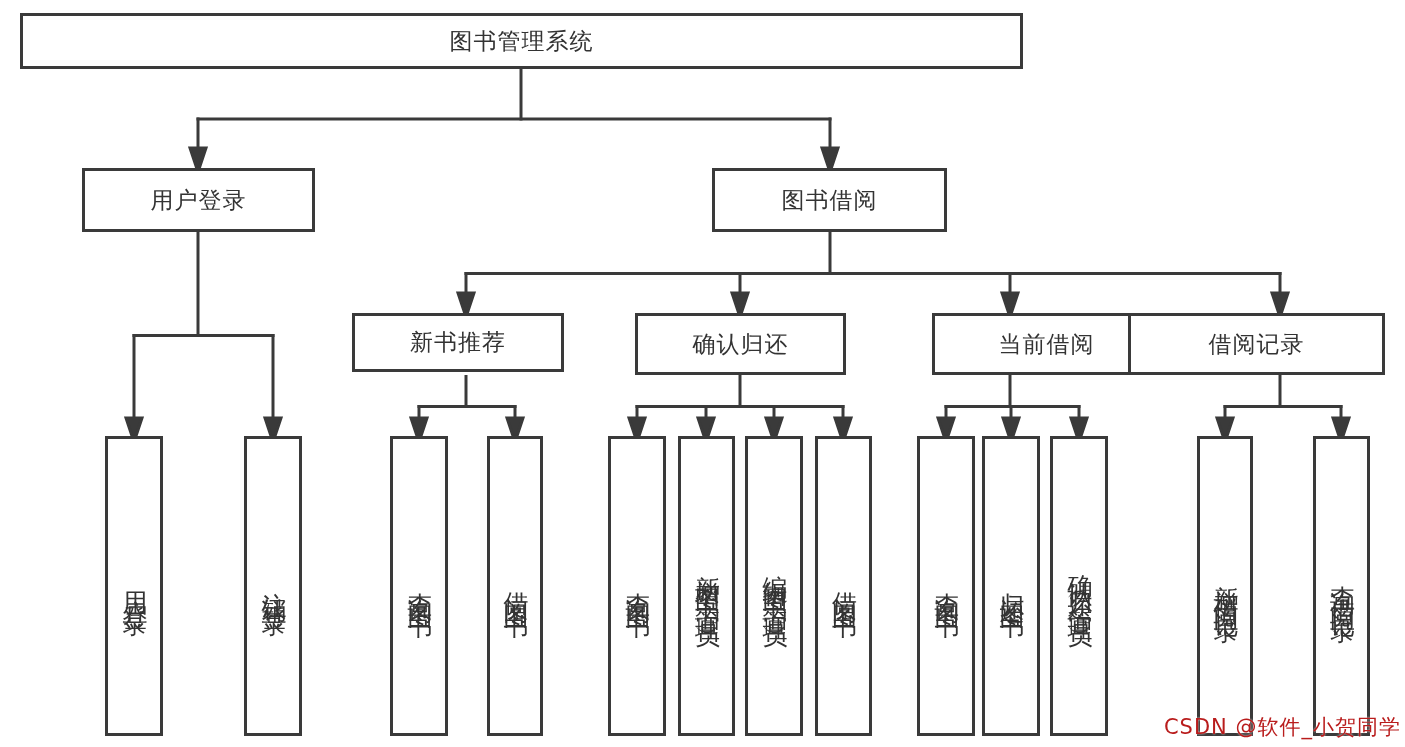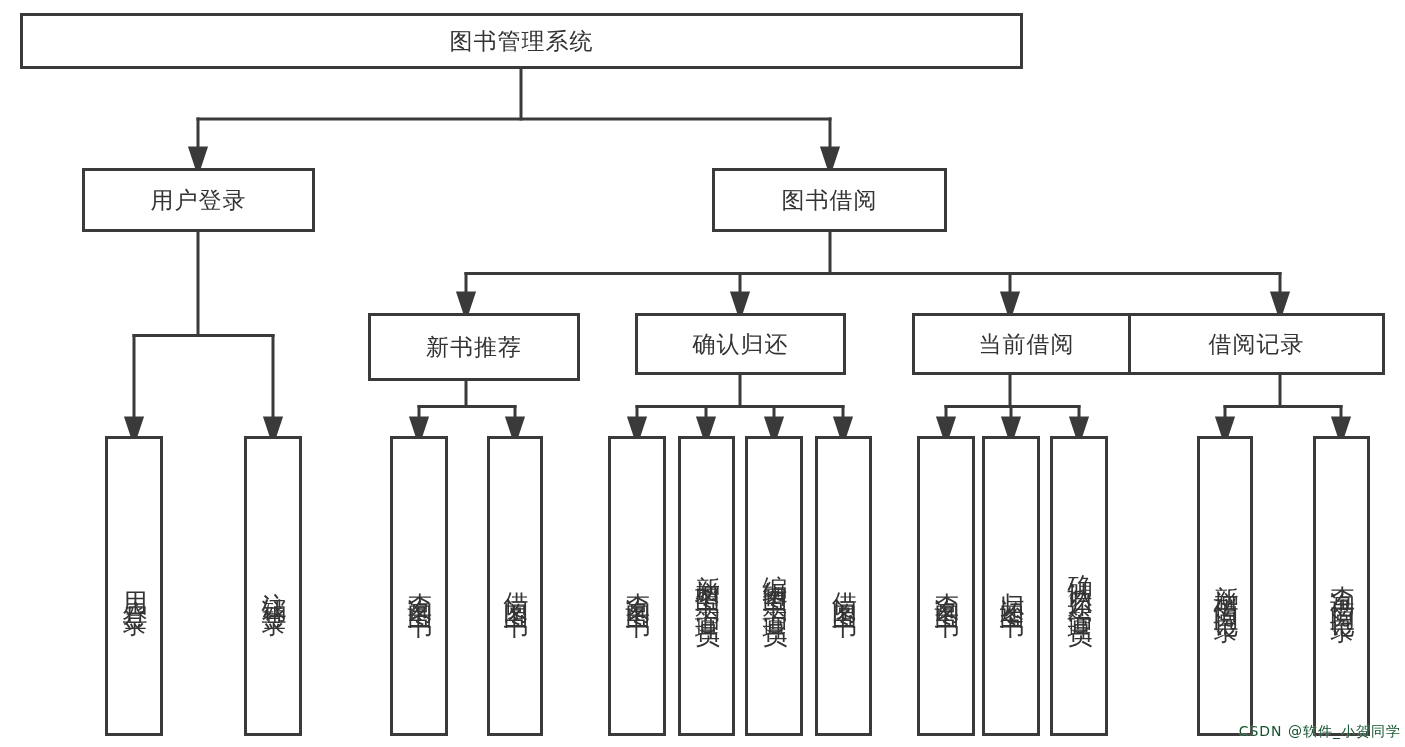--- a/index.html
+++ b/index.html
@@ -28,22 +28,22 @@
     text-orientation:mixed;
     font-size:25px;
     letter-spacing:7px;
     line-height:1.15;
     white-space:nowrap;
   }
   .watermark{
     position:absolute;
     right:4px;
     bottom:6px;
-    font-size:14px;
-    color:#14532d;
+    font-size:21px;
+    color:#b91c1c;
     text-shadow:0 0 2px rgba(255,255,255,0.9);
     letter-spacing:1px;
     white-space:nowrap;
   }
 </style>
 </head>
 <body>
 
 <div class="canvas">
 
@@ -129,27 +129,27 @@
     <span class="hlabel">图书管理系统</span>
   </div>
 
   <div class="box" style="left:82px;top:168px;width:233px;height:64px">
     <span class="hlabel">用户登录</span>
   </div>
   <div class="box" style="left:712px;top:168px;width:235px;height:64px">
     <span class="hlabel">图书借阅</span>
   </div>
 
-  <div class="box" style="left:368px;top:313px;width:212px;height:68px">
+  <div class="box" style="left:352px;top:313px;width:212px;height:59px">
     <span class="hlabel">新书推荐</span>
   </div>
   <div class="box" style="left:635px;top:313px;width:211px;height:62px">
     <span class="hlabel">确认归还</span>
   </div>
-  <div class="box" style="left:912px;top:313px;width:229px;height:62px">
+  <div class="box" style="left:932px;top:313px;width:229px;height:62px">
     <span class="hlabel">当前借阅</span>
   </div>
   <div class="box" style="left:1128px;top:313px;width:257px;height:62px">
     <span class="hlabel">借阅记录</span>
   </div>
 
   <div class="box leaf" style="left:105px;top:436px;width:58px;height:300px">
     <span class="vlabel">用户登录</span>
   </div>
   <div class="box leaf" style="left:244px;top:436px;width:58px;height:300px">

